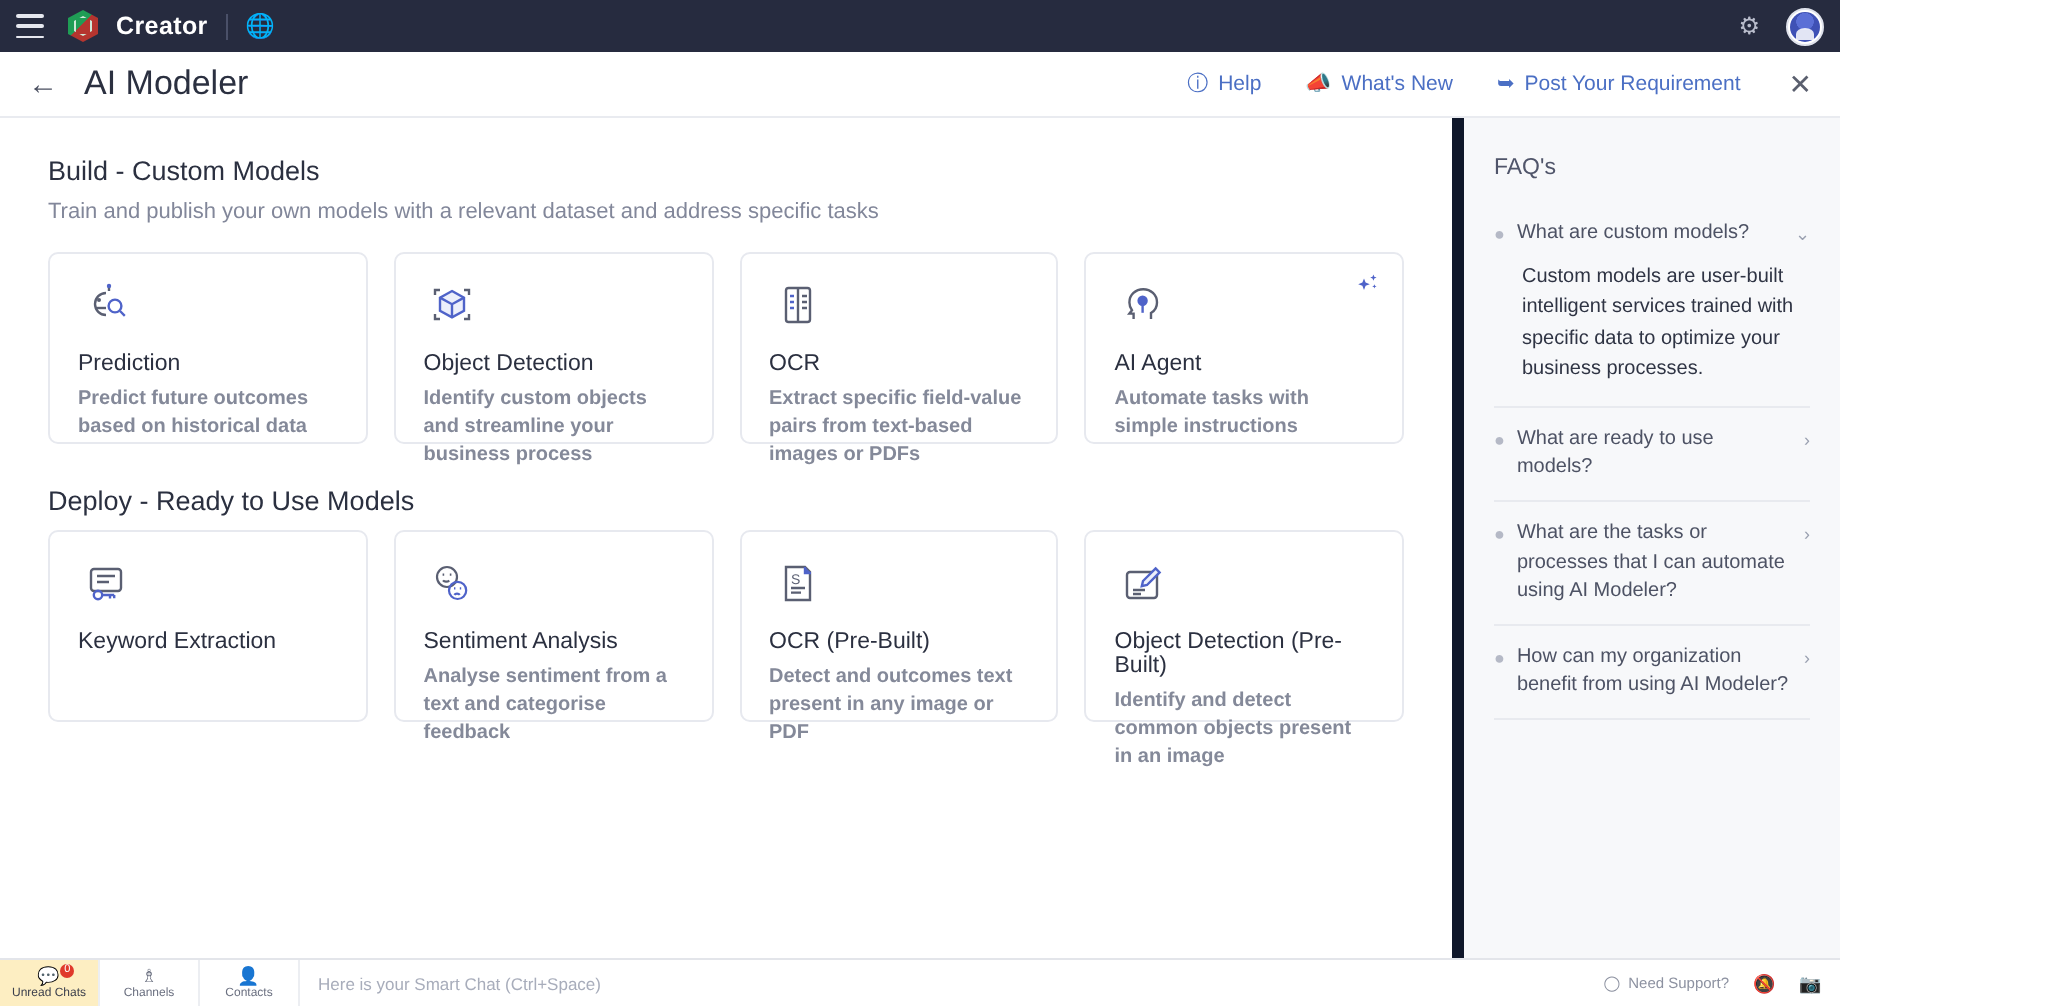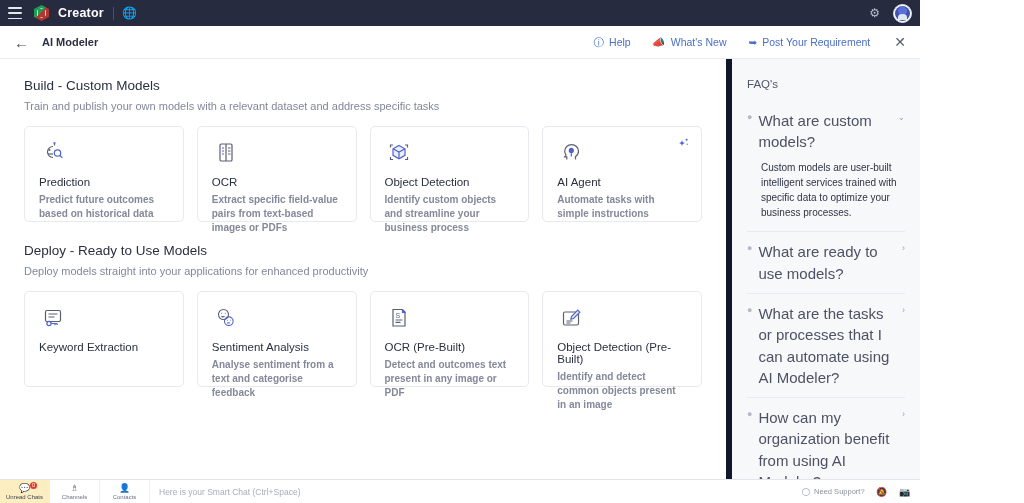--- a/index.html
+++ b/index.html
@@ -49,21 +49,21 @@
     background:#fff; border-radius:50% 50% 0 0; opacity:.85;
   }
 
   
   .subheader {
     height: 33px; flex: 0 0 33px; background: #fff;
     border-bottom: 1px solid #e9ebf0;
     display: flex; align-items: center; padding: 0 14px;
   }
   .back-arrow { font-size: 15px; color: #4a4f60; margin-right: 13px; cursor: pointer; line-height: 1; }
-  .page-title { font-size: 11px; color: #2b3040; font-weight: bold; }
+  .page-title { font-size: 17px; color: #2b3040; }
   .subheader-spacer { flex: 1; }
   .head-link {
     display: flex; align-items: center; gap: 5px;
     font-size: 10.5px; color: #4b6fc4; margin-left: 22px; cursor: pointer; white-space: nowrap;
   }
   .head-link .gl { font-size: 10.5px; line-height: 1; }
   .close-x { font-size: 14px; color: #5a5f6e; margin-left: 24px; cursor: pointer; line-height: 1; }
 
   
   .body { flex: 1; display: flex; min-height: 0; background: #fff; }
@@ -92,21 +92,21 @@
   
   .faq {
     width: 194px; flex: 0 0 194px;
     background: #f7f8fa; border-left: 6px solid #0f172a;
     padding: 19px 15px 0 15px; overflow: hidden;
   }
   .faq-title { font-size: 11.5px; color: #50556a; margin-bottom: 11px; }
   .faq-item { border-bottom: 1px solid #e8eaef; padding: 9px 0; }
   .faq-q { display: flex; align-items: flex-start; cursor: pointer; }
   .faq-bullet { color: #b5b9c6; font-size: 9px; margin-right: 6px; line-height: 14px; }
-  .faq-q-text { flex: 1; font-size: 15px; color: #4d5264; line-height: 1.42; }
+  .faq-q-text { flex: 1; font-size: 10px; color: #4d5264; line-height: 1.42; }
   .faq-chev { font-size: 9px; color: #9aa0b0; margin-left: 5px; line-height: 14px; }
   .faq-a { font-size: 10px; color: #2f3444; line-height: 1.52; padding: 7px 0 2px 14px; }
 
   
   .bottombar {
     height: 24px; flex: 0 0 24px; background: #fff;
     border-top: 1px solid #e3e5ea;
     display: flex; align-items: stretch; font-size: 7px;
   }
   .bt-tab {
@@ -194,40 +194,40 @@
               <path d="M21 15.5l2.4 2.4" stroke="#4f63c9"></path>
             </svg>
           </div>
           <div class="card-title">Prediction</div>
           <div class="card-desc">Predict future outcomes based on historical data</div>
         </div>
 
         <div class="card">
           <div class="card-icon">
             <svg width="28" height="28" viewBox="0 0 28 28" fill="none" stroke="#5a5f72" stroke-width="1.2">
+              <path d="M14 5.5l6 3.3v6.6l-6 3.3-6-3.3V8.8z" stroke="#4f63c9" fill="#eceffb"></path>
+              <path d="M8 8.8l6 3.3 6-3.3M14 12.1v6.6" stroke="#4f63c9"></path>
+              <path d="M5.5 7.5V5h2.5M20 5h2.5v2.5M22.5 17V19.5H20M8 19.5H5.5V17"></path>
+            </svg>
+          </div>
+          <div class="card-title">Object Detection</div>
+          <div class="card-desc">Identify custom objects and streamline your business process</div>
+        </div>
+
+        <div class="card">
+          <div class="card-icon">
+            <svg width="28" height="28" viewBox="0 0 28 28" fill="none" stroke="#5a5f72" stroke-width="1.2">
               <rect x="8" y="4" width="12" height="17" rx="1.3"></rect>
               <path d="M14 4v17"></path>
               <path d="M10 8h2M10 11h2M10 14h2" stroke="#4f63c9"></path>
               <path d="M16 8h2.5M16 11h2.5M16 14h2.5"></path>
             </svg>
           </div>
           <div class="card-title">OCR</div>
           <div class="card-desc">Extract specific field-value pairs from text-based images or PDFs</div>
-        </div>
-
-        <div class="card">
-          <div class="card-icon">
-            <svg width="28" height="28" viewBox="0 0 28 28" fill="none" stroke="#5a5f72" stroke-width="1.2">
-              <path d="M14 5.5l6 3.3v6.6l-6 3.3-6-3.3V8.8z" stroke="#4f63c9" fill="#eceffb"></path>
-              <path d="M8 8.8l6 3.3 6-3.3M14 12.1v6.6" stroke="#4f63c9"></path>
-              <path d="M5.5 7.5V5h2.5M20 5h2.5v2.5M22.5 17V19.5H20M8 19.5H5.5V17"></path>
-            </svg>
-          </div>
-          <div class="card-title">Object Detection</div>
-          <div class="card-desc">Identify custom objects and streamline your business process</div>
         </div>
 
         <div class="card">
           <div class="sparkle">
             <svg width="13" height="13" viewBox="0 0 13 13" fill="#4f63c9">
               <path d="M5 3.2l.8 2.1 2.1.8-2.1.8L5 9l-.8-2.1L2.1 6.1l2.1-.8z"></path>
               <path d="M9.7 1.2l.45 1.15 1.15.45-1.15.45L9.7 4.4l-.45-1.15L8.1 2.8l1.15-.45z"></path>
               <path d="M10.2 6.1l.3.8.8.3-.8.3-.3.8-.3-.8-.8-.3.8-.3z"></path>
             </svg>
           </div>
@@ -240,21 +240,20 @@
           </div>
           <div class="card-title">AI Agent</div>
           <div class="card-desc">Automate tasks with simple instructions</div>
         </div>
 
       </div>
 
       <div class="spacer-20"></div>
 
       <div class="section-title">Deploy - Ready to Use Models</div>
-      <div class="section-sub">Deploy models straight into your applications for enhanced productivity</div>
 
       <div class="card-row">
 
         <div class="card">
           <div class="card-icon">
             <svg width="28" height="28" viewBox="0 0 28 28" fill="none" stroke="#5a5f72" stroke-width="1.2">
               <rect x="6.5" y="5.5" width="15" height="11" rx="1.5"></rect>
               <path d="M9.5 9h9M9.5 12h6"></path>
               <circle cx="10" cy="18.5" r="2.1" stroke="#4f63c9"></circle>
               <path d="M12.1 18.5h6M16 18.5v1.8M18.1 18.5v1.6" stroke="#4f63c9"></path>

